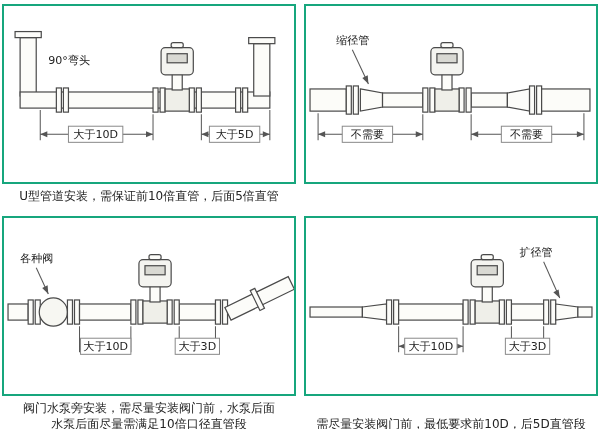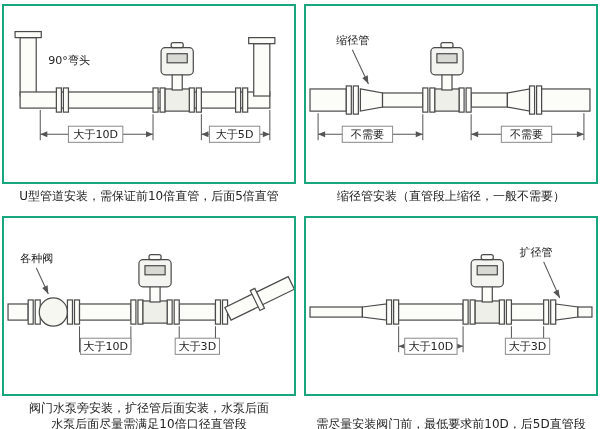--- a/index.html
+++ b/index.html
@@ -139,21 +139,20 @@
           <line x1="164" y1="106" x2="164" y2="132"></line>
           <line x1="276" y1="105" x2="276" y2="132"></line>
           <line x1="164" y1="126" x2="276" y2="126"></line>
           <polygon points="164,126 171,123 171,129"></polygon>
           <polygon points="276,126 269,123 269,129"></polygon>
           <rect class="dimbox" x="194" y="118" width="50" height="16"></rect>
           <text x="219" y="130" class="dimtext">不需要</text>
         </g>
       </svg>
     </div>
-    <div class="caption">缩径管安装（直管段上缩径，一般不需要）</div>
   </section>
 
   <section class="panel">
     <div class="panel-box">
       <svg class="diag" viewBox="0 0 288 172">
         <g class="pipes">
           <rect x="4" y="84" width="20" height="16"></rect>
           <g>
             <rect x="24" y="80" width="5" height="24"></rect>
               <rect x="31" y="80" width="5" height="24"></rect>
@@ -197,21 +196,21 @@
         </g>
         <g class="dim">
           <line x1="174" y1="106" x2="174" y2="132"></line>
           <line x1="210" y1="106" x2="210" y2="132"></line>
           <line x1="174" y1="126" x2="210" y2="126"></line>
           <rect class="dimbox" x="170" y="118" width="44" height="16"></rect>
           <text x="192" y="130" class="dimtext">大于3D</text>
         </g>
       </svg>
     </div>
-    <div class="caption">阀门水泵旁安装，扩径管后面安装，水泵后面</div>
+    <div class="caption">阀门水泵旁安装，需尽量安装阀门前，水泵后面</div>
     <div class="caption" style="margin-top:0;">水泵后面尽量需满足10倍口径直管段</div>
   </section>
 
   <section class="panel">
     <div class="panel-box">
       <svg class="diag" viewBox="0 0 288 172">
         <g class="pipes">
           <rect x="4" y="87" width="52" height="10"></rect>
           <polygon points="56,87 80,84 80,100 56,97"></polygon>
           <g>

